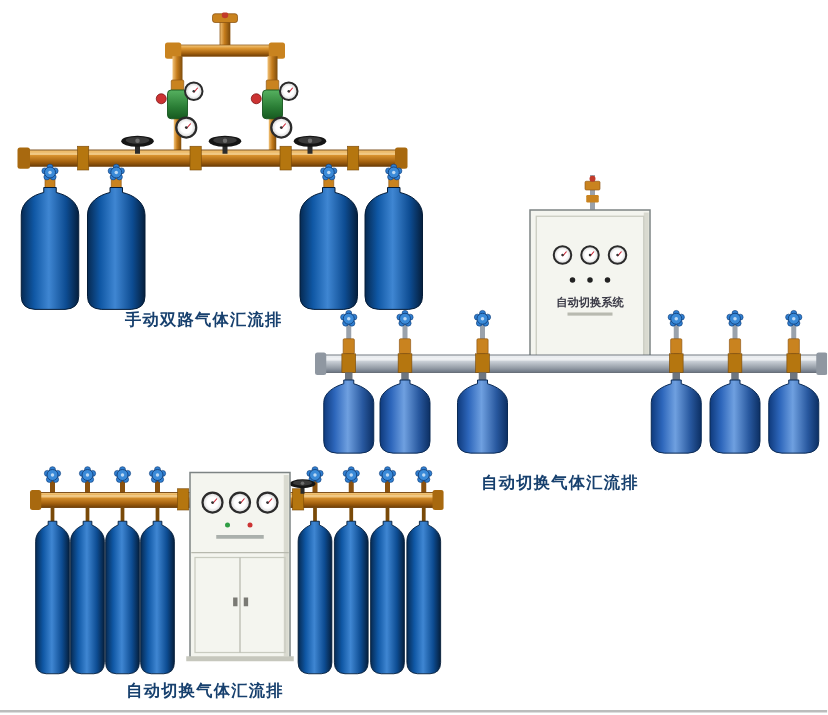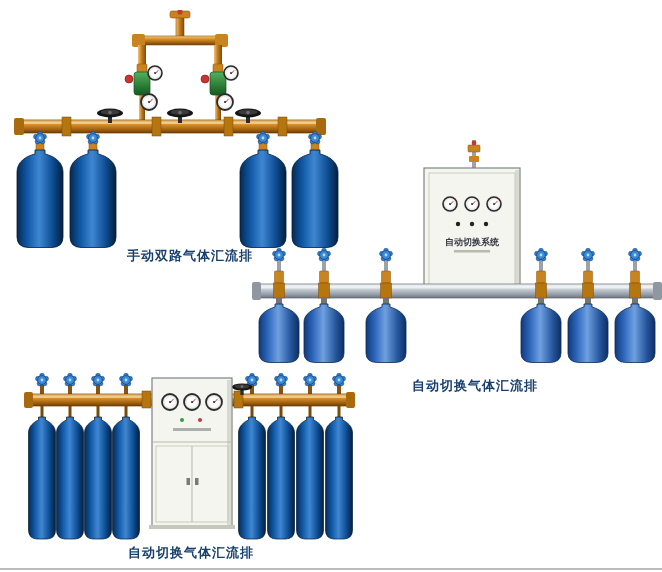--- a/index.html
+++ b/index.html
@@ -3,21 +3,21 @@
 <meta charset="utf-8">
 <style>
   * { margin:0; padding:0; box-sizing:border-box; }
   html,body { background:#ffffff; font-family:"Liberation Sans", sans-serif; }
   .canvas { position:relative; width:662px; height:572px; background:#ffffff; overflow:hidden; }
   .product { position:absolute; }
   .product-1 { left:12px; top:10px;  width:330px; height:258px; }
   .product-2 { left:252px; top:140px; width:410px; height:258px; }
   .product-3 { left:15px; top:372px; width:340px; height:196px; }
   .caption {
-    position:absolute; width:180px; text-align:center; white-space:nowrap;
+    position:absolute; width:180px; white-space:nowrap;
     font-weight:bold; font-size:13px; letter-spacing:1px; color:#17406e;
   }
   .caption-1 { left:88px;  top:237px; }
   .caption-2 { left:133px; top:237px; }
   .caption-3 { left:86px;  top:172px; }
   .bottom-rule { position:absolute; left:0; top:568px; width:662px; height:2px; background:#bcbcbc; }
   svg { display:block; }
 </style>
 </head>
 <body>

